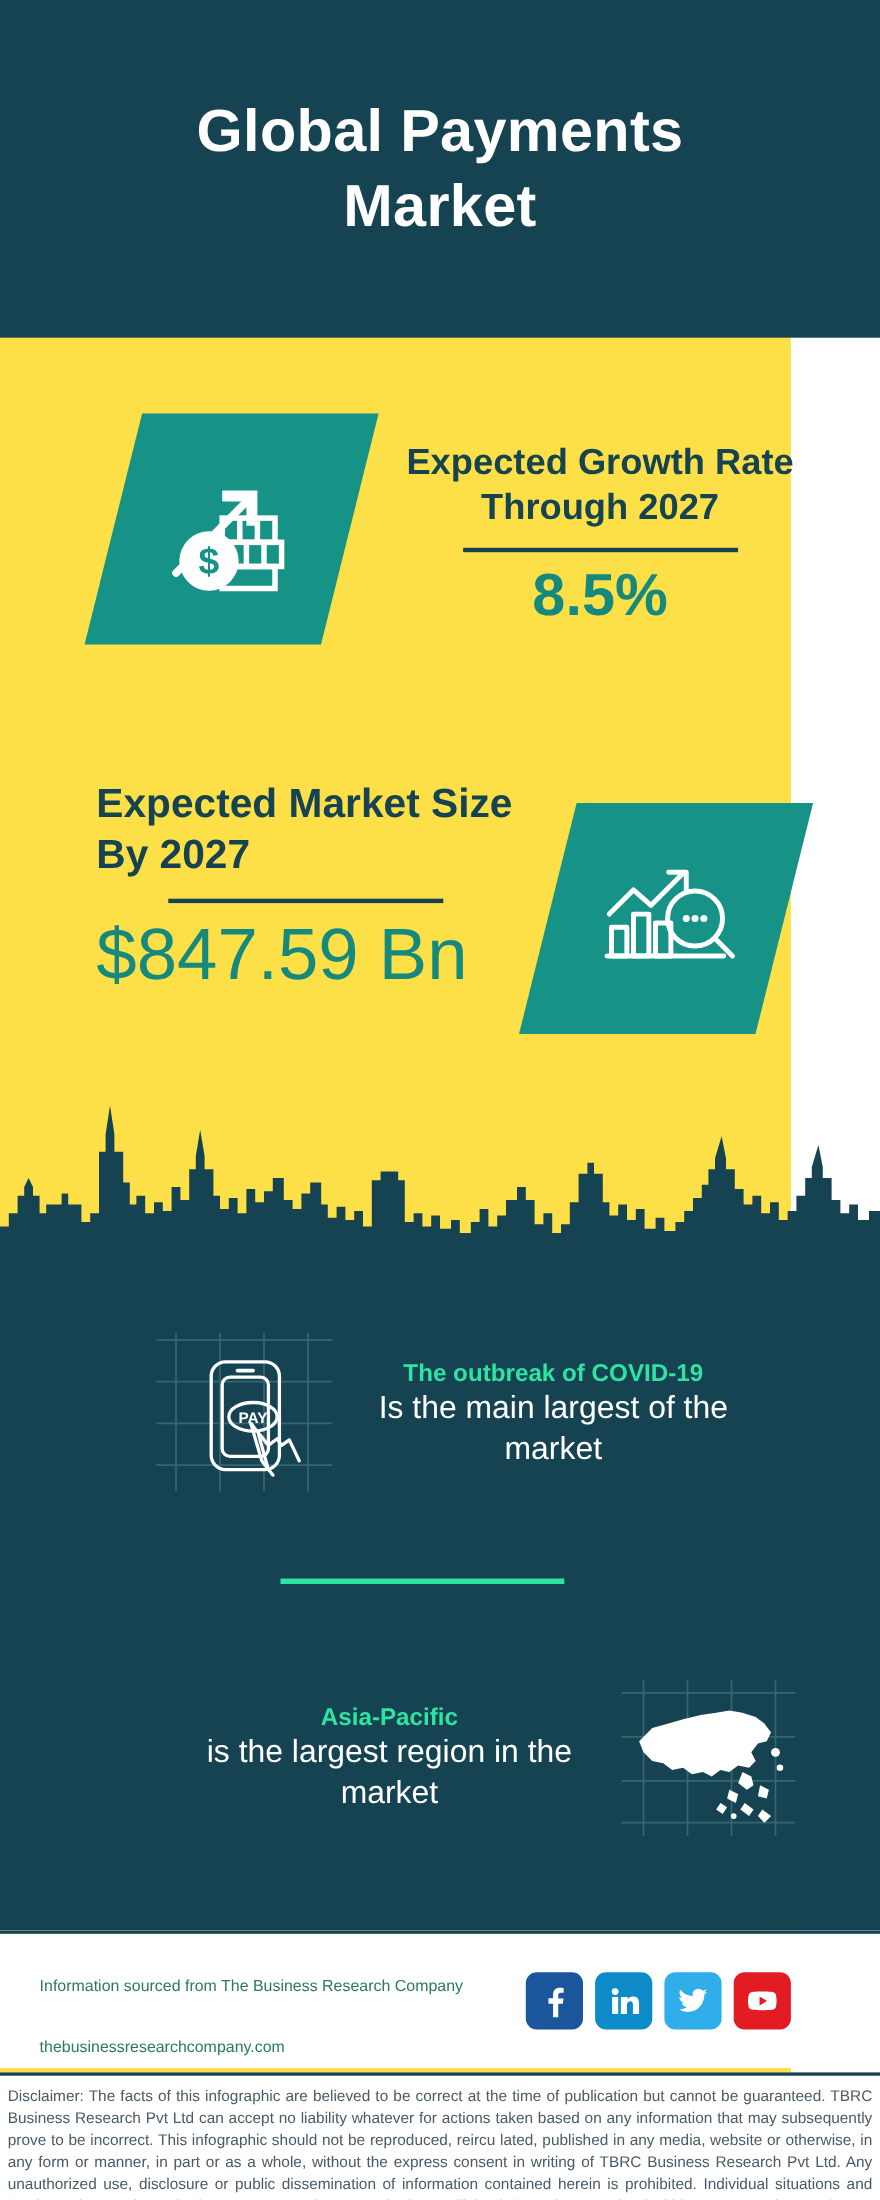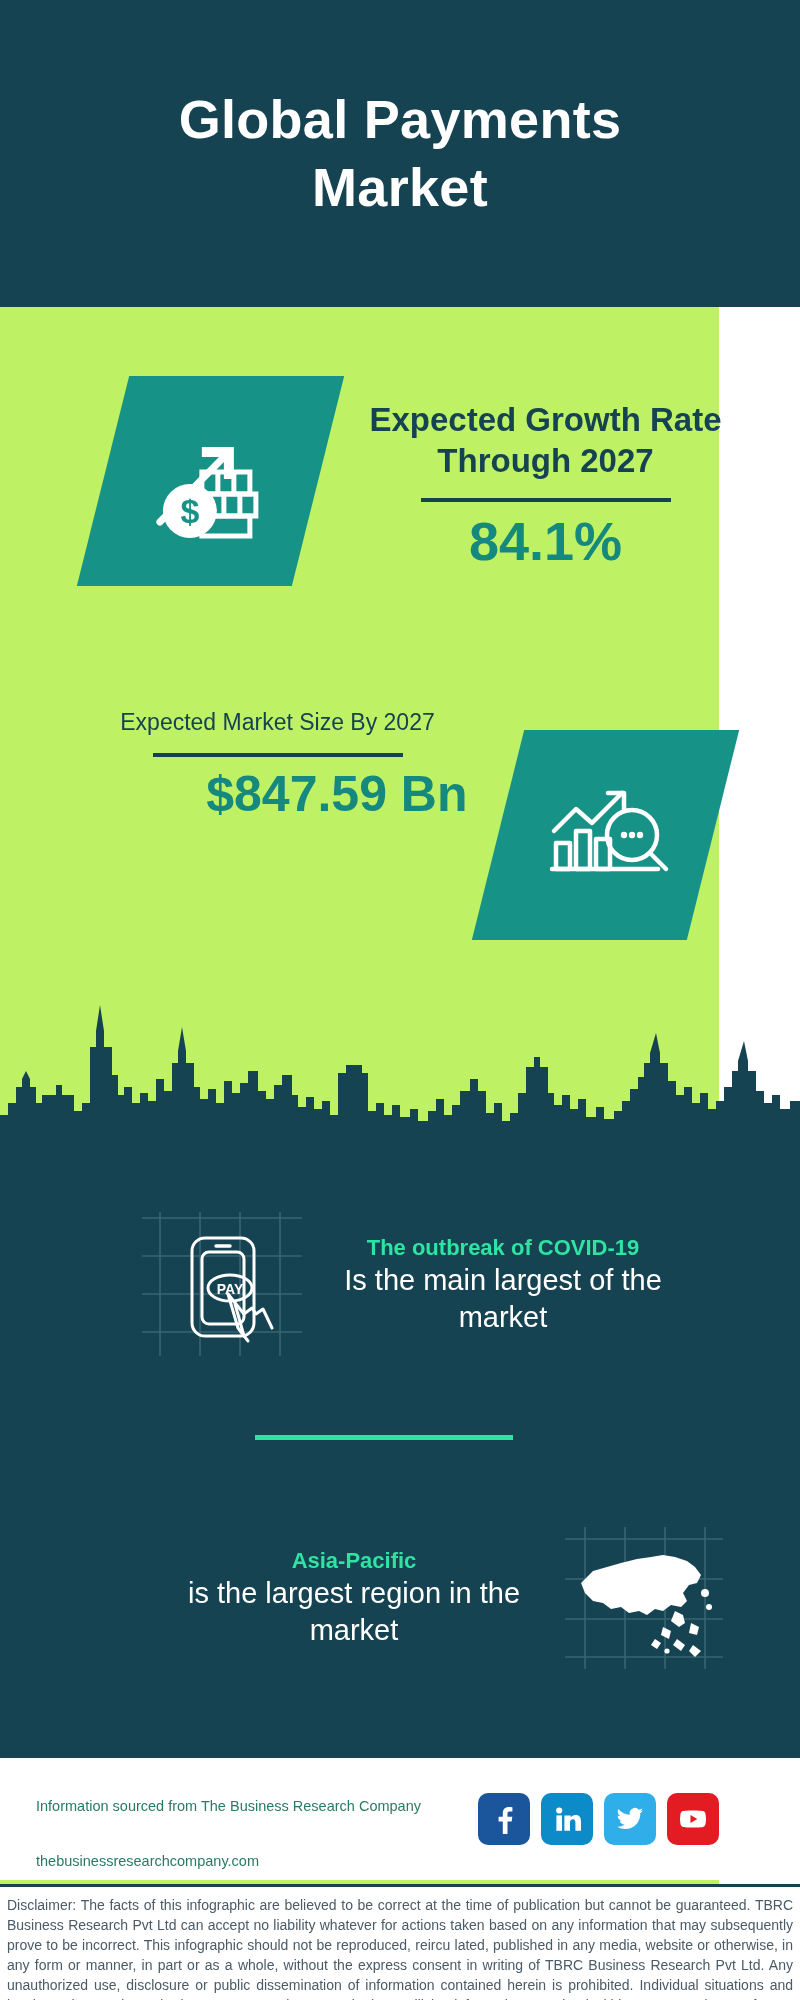--- a/index.html
+++ b/index.html
@@ -3,21 +3,21 @@
 <meta charset="utf-8">
 <style>
   * { margin:0; padding:0; box-sizing:border-box; }
   html, body { width:800px; height:2000px; }
   body {
     font-family:"Liberation Sans", sans-serif;
     background:#ffffff;
     position:relative;
     overflow:hidden;
   }
-  .page { width:719px; height:2000px; position:relative; background:#bef264; }
+  .page { width:719px; height:2000px; position:relative; background:#fde047; }
 
   
   .header {
     position:absolute; left:0; top:0; width:800px; height:307px;
     background:#164351;
     display:flex; align-items:center; justify-content:center;
   }
   .header-title {
     color:#ffffff; font-size:54px; font-weight:bold; line-height:1.25;
     text-align:center; letter-spacing:0.3px; max-width:560px;
@@ -51,25 +51,25 @@
     line-height:1.1;
   }
 
   
   .size-block {
     position:absolute; left:0; top:700px; width:800px; height:240px;
     display:flex; align-items:flex-start; justify-content:center;
   }
   .size-text { width:380px; padding-top:8px; margin-right:30px; }
   .size-head {
-    color:#164351; font-size:23px; font-weight:normal; line-height:1.25;
-    text-align:center;
+    color:#164351; font-size:37px; font-weight:bold; line-height:1.25;
+    text-align:left;
   }
   .size-value {
-    color:#16897f; font-size:50px; font-weight:bold; text-align:right;
+    color:#16897f; font-size:66px; font-weight:normal; text-align:left;
     line-height:1.1;
   }
   .size-icon-wrap { margin-top:30px; }
 
   
   .skyline { position:absolute; left:0; top:975px; width:800px; height:165px; }
 
   
   .dark-panel {
     position:absolute; left:0; top:1135px; width:800px; height:620px;
@@ -152,21 +152,21 @@
             <line x1="94" y1="77" x2="94" y2="99"></line>
           </g>
           <circle cx="44" cy="94" r="27" fill="#ffffff"></circle>
           <text x="44" y="106" font-family="Liberation Sans, sans-serif" font-size="34" font-weight="bold" fill="#179287" text-anchor="middle">$</text>
         </svg>
       </span>
     </div>
     <div class="growth-text">
       <div class="growth-head">Expected Growth Rate Through 2027</div>
       <div class="rule-dark"></div>
-      <div class="growth-value">84.1%</div>
+      <div class="growth-value">8.5%</div>
     </div>
   </div>
 
   <div class="size-block">
     <div class="size-text">
       <div class="size-head">Expected Market Size By 2027</div>
       <div class="rule-dark"></div>
       <div class="size-value">$847.59 Bn</div>
     </div>
     <div class="para-icon size-icon-wrap">

